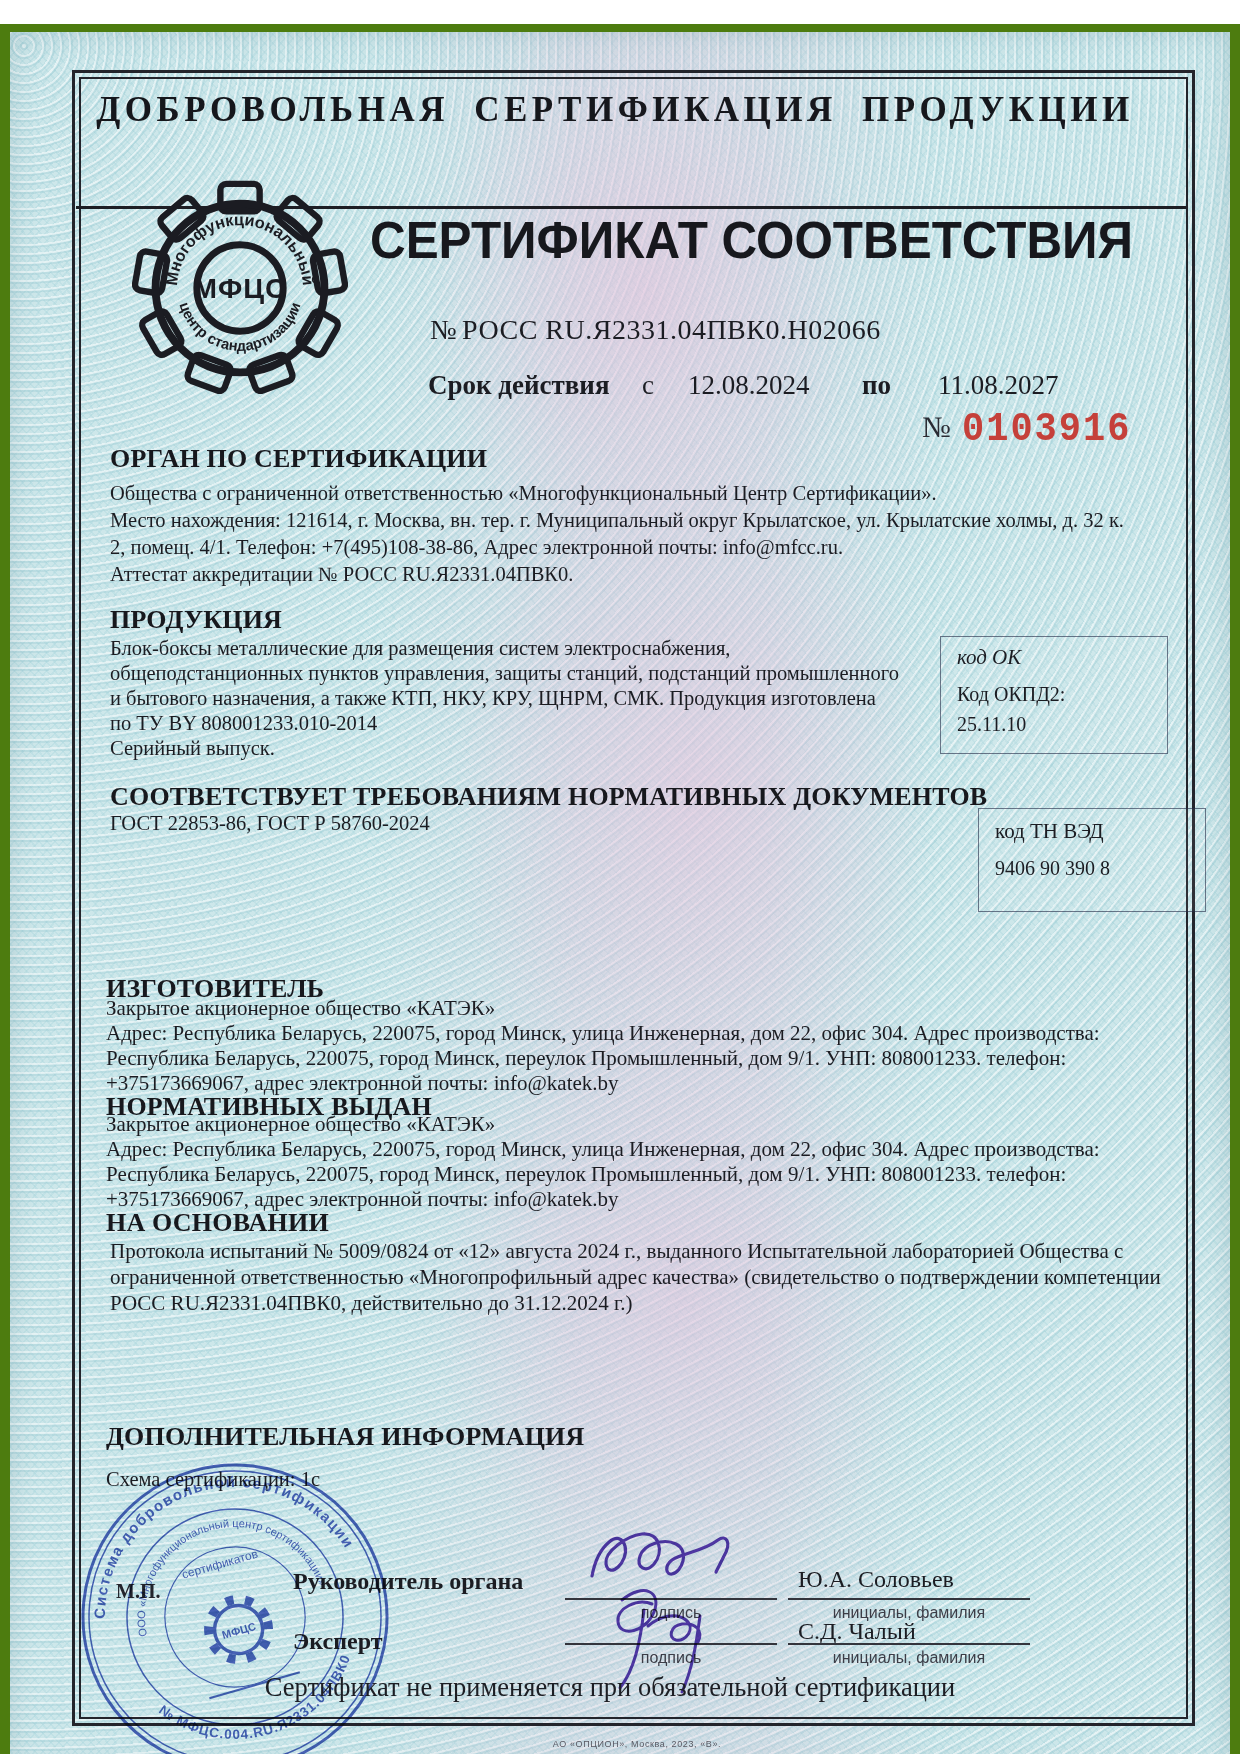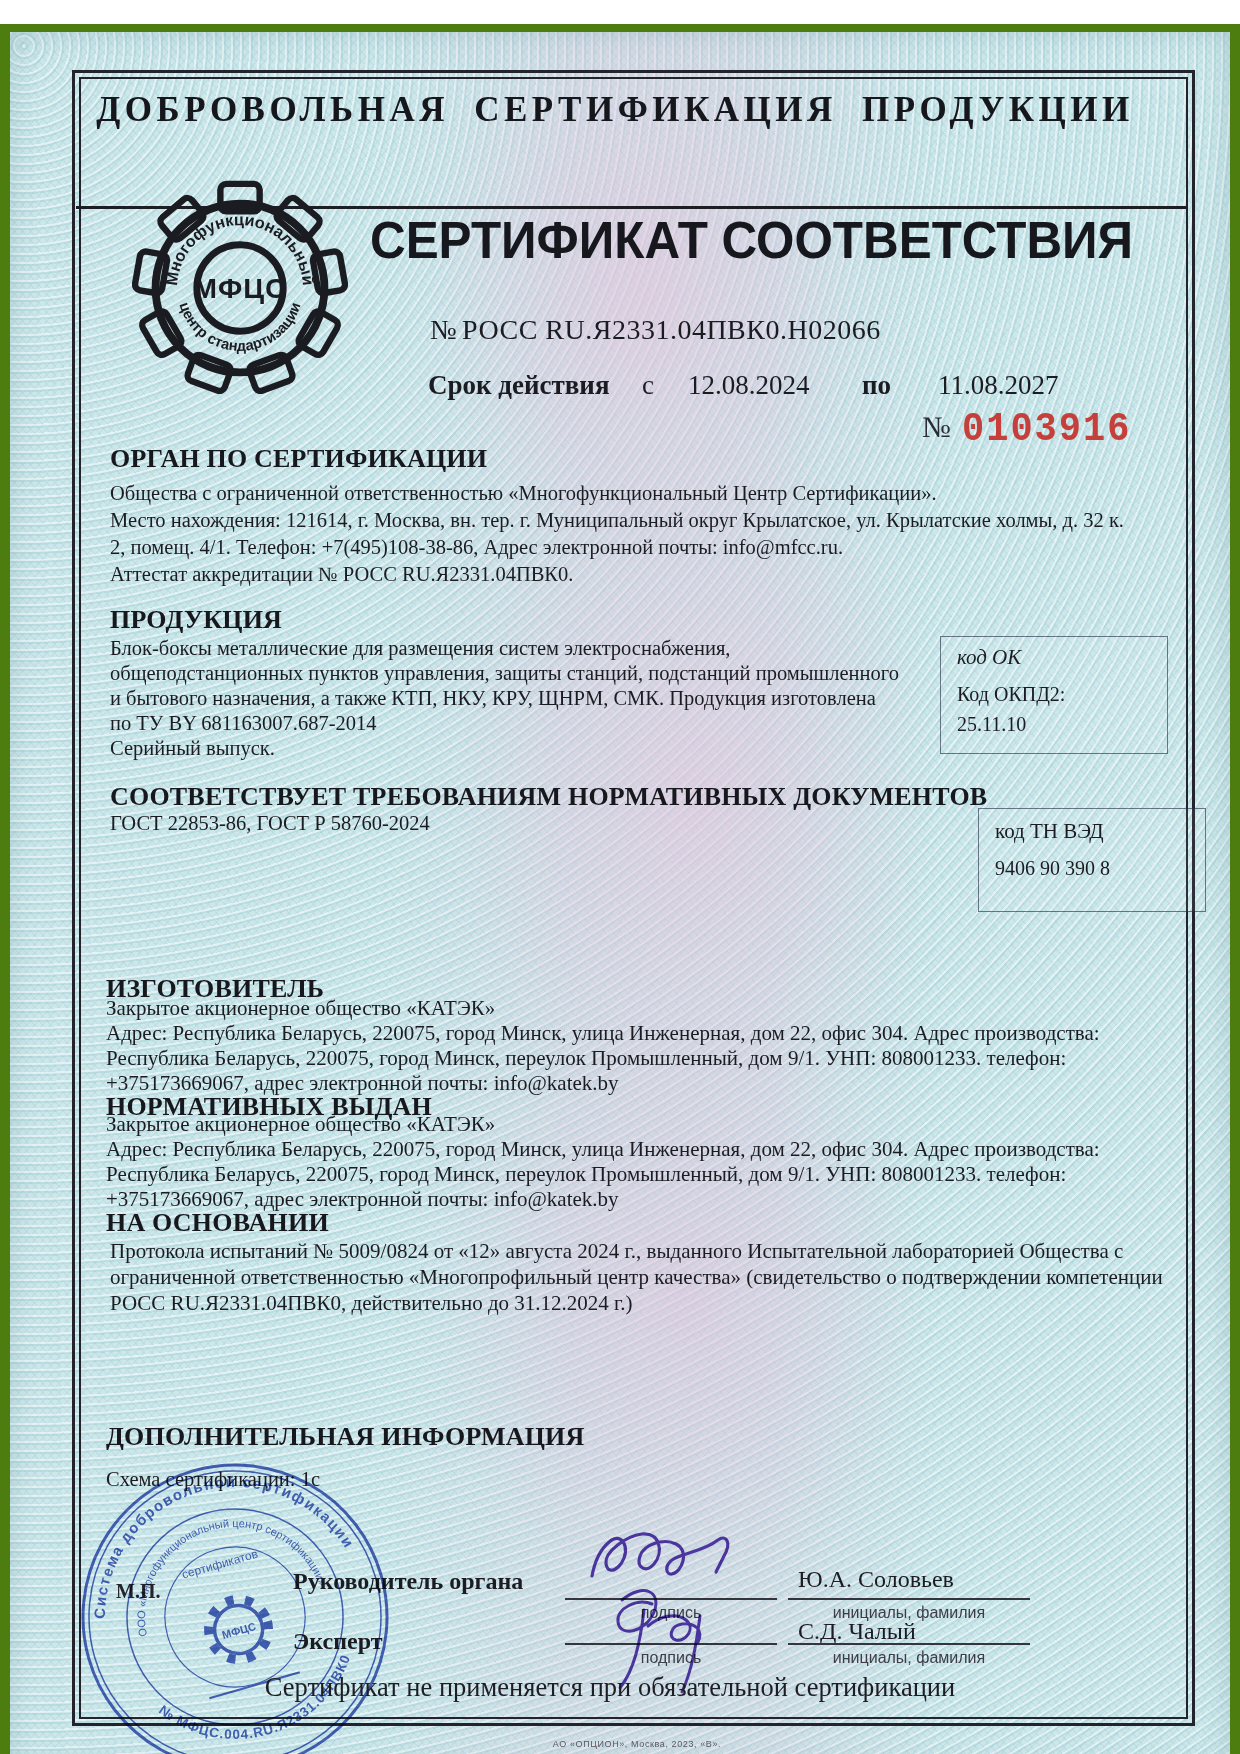--- a/index.html
+++ b/index.html
@@ -134,21 +134,21 @@
       <div class="bl">Место нахождения: 121614, г. Москва, вн. тер. г. Муниципальный округ Крылатское, ул. Крылатские холмы, д. 32 к.</div>
       <div class="bl">2, помещ. 4/1. Телефон: +7(495)108-38-86, Адрес электронной почты: info@mfcc.ru.</div>
       <div class="bl">Аттестат аккредитации № РОСС RU.Я2331.04ПВК0.</div>
     </div>
 
     <div class="h1" style="left:100px;top:573px;">ПРОДУКЦИЯ</div>
     <div class="abs p20" style="left:100px;top:604px;line-height:25px;">
       <div class="bl">Блок-боксы металлические для размещения систем электроснабжения,</div>
       <div class="bl">общеподстанционных пунктов управления, защиты станций, подстанций промышленного</div>
       <div class="bl">и бытового назначения, а также КТП, НКУ, КРУ, ЩНРМ, СМК. Продукция изготовлена</div>
-      <div class="bl">по ТУ BY 681163007.687-2014</div>
+      <div class="bl">по ТУ BY 808001233.010-2014</div>
       <div class="bl">Серийный выпуск.</div>
     </div>
 
     <div class="codebox" style="left:930px;top:604px;width:226px;height:116px;">
       <div class="t" style="top:8px;font-style:italic;">код ОК</div>
       <div class="t" style="top:46px;font-size:20px;">Код ОКПД2:</div>
       <div class="t" style="top:76px;font-size:20px;">25.11.10</div>
     </div>
 
     <div class="h1" style="left:100px;top:750px;">СООТВЕТСТВУЕТ ТРЕБОВАНИЯМ НОРМАТИВНЫХ ДОКУМЕНТОВ</div>
@@ -171,21 +171,21 @@
     <div class="abs p21" style="left:96px;top:1080px;line-height:25px;">
       <div class="bl">Закрытое акционерное общество «КАТЭК»</div>
       <div class="bl">Адрес: Республика Беларусь, 220075, город Минск, улица Инженерная, дом 22, офис 304. Адрес производства:</div>
       <div class="bl">Республика Беларусь, 220075, город Минск, переулок Промышленный, дом 9/1. УНП: 808001233. телефон:</div>
       <div class="bl">+375173669067, адрес электронной почты: info@katek.by</div>
     </div>
 
     <div class="h1" style="left:96px;top:1176px;">НА ОСНОВАНИИ</div>
     <div class="abs p21" style="left:100px;top:1206px;line-height:26px;">
       <div class="bl">Протокола испытаний № 5009/0824 от «12» августа 2024 г., выданного Испытательной лабораторией Общества с</div>
-      <div class="bl">ограниченной ответственностью «Многопрофильный центр качества» (свидетельство о подтверждении компетенции</div>
+      <div class="bl">ограниченной ответственностью «Многопрофильный адрес качества» (свидетельство о подтверждении компетенции</div>
       <div class="bl">РОСС RU.Я2331.04ПВК0, действительно до 31.12.2024 г.)</div>
     </div>
 
     <div class="h1" style="left:96px;top:1390px;">ДОПОЛНИТЕЛЬНАЯ ИНФОРМАЦИЯ</div>
     <div class="abs p20 bl" style="left:96px;top:1436px;">Схема сертификации: 1с</div>
 
     <div class="mp">М.П.</div>
 
     <div class="role" style="left:283px;top:1536px;">Руководитель органа</div>
     <div class="rule" style="left:555px;top:1566px;width:212px;"></div>

